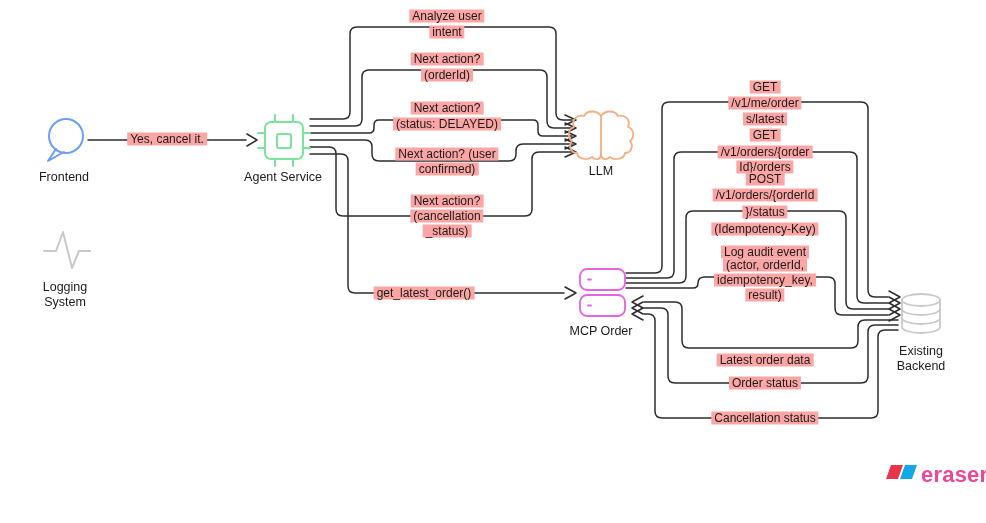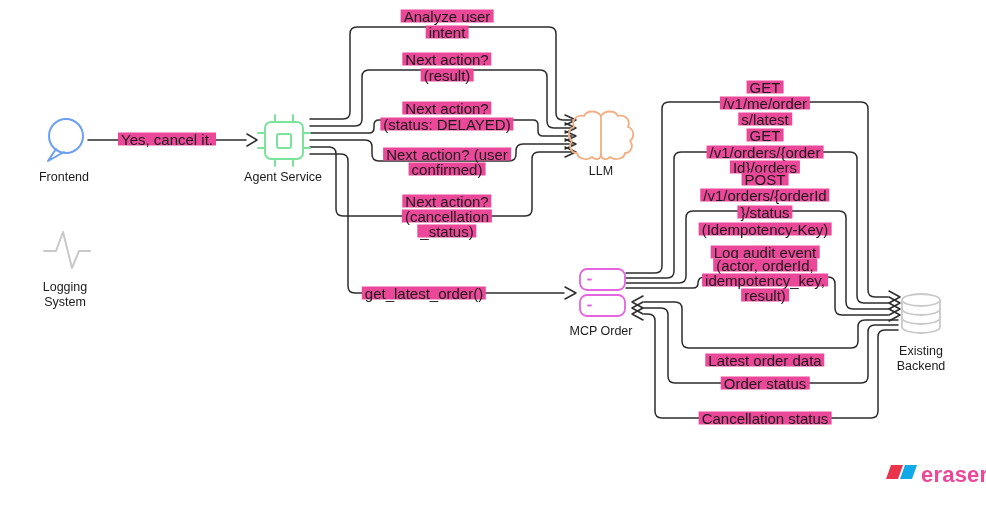--- a/index.html
+++ b/index.html
@@ -3,22 +3,22 @@
 <meta charset="utf-8">
 <style>
   html,body{margin:0;padding:0;background:#ffffff;}
   #canvas{
     position:relative;width:986px;height:523px;background:#ffffff;overflow:hidden;
     font-family:"Liberation Sans", sans-serif;color:#1b1b1b;
   }
   svg{position:absolute;left:0;top:0;}
   .lbl{
     position:absolute;transform:translate(-50%,-50%);
-    font-size:15px;line-height:13px;white-space:nowrap;
-    background:#ec4899;padding:0 3px;color:#1b1b1b;text-align:center;
+    font-size:12px;line-height:13px;white-space:nowrap;
+    background:#fca5a5;padding:0 3px;color:#1b1b1b;text-align:center;
   }
   .node-lbl{
     position:absolute;transform:translate(-50%,-50%);
     font-size:12.5px;line-height:14px;white-space:nowrap;
     color:#1b1b1b;text-align:left;background:transparent;padding:0 2px;
   }
   .brand{
     position:absolute;left:921px;top:462px;
     font-size:22px;font-weight:bold;color:#ec4899;letter-spacing:0.2px;
   }
@@ -120,21 +120,21 @@
   <div class="node-lbl" style="left:921px;top:366px">Backend</div>
   <div class="node-lbl" style="left:65px;top:287px">Logging</div>
   <div class="node-lbl" style="left:65px;top:302px">System</div>
 
   <div class="lbl" style="left:167px;top:139px">Yes, cancel it.</div>
 
   <div class="lbl" style="left:447px;top:16px">Analyze user</div>
   <div class="lbl" style="left:447px;top:32px">intent</div>
 
   <div class="lbl" style="left:447px;top:59px">Next action?</div>
-  <div class="lbl" style="left:447px;top:75px">(result)</div>
+  <div class="lbl" style="left:447px;top:75px">(orderId)</div>
 
   <div class="lbl" style="left:447px;top:108px">Next action?</div>
   <div class="lbl" style="left:447px;top:124px">(status: DELAYED)</div>
 
   <div class="lbl" style="left:447px;top:154px">Next action? (user</div>
   <div class="lbl" style="left:447px;top:169px">confirmed)</div>
 
   <div class="lbl" style="left:447px;top:201px">Next action?</div>
   <div class="lbl" style="left:447px;top:216px">(cancellation</div>
   <div class="lbl" style="left:447px;top:231px">_status)</div>

